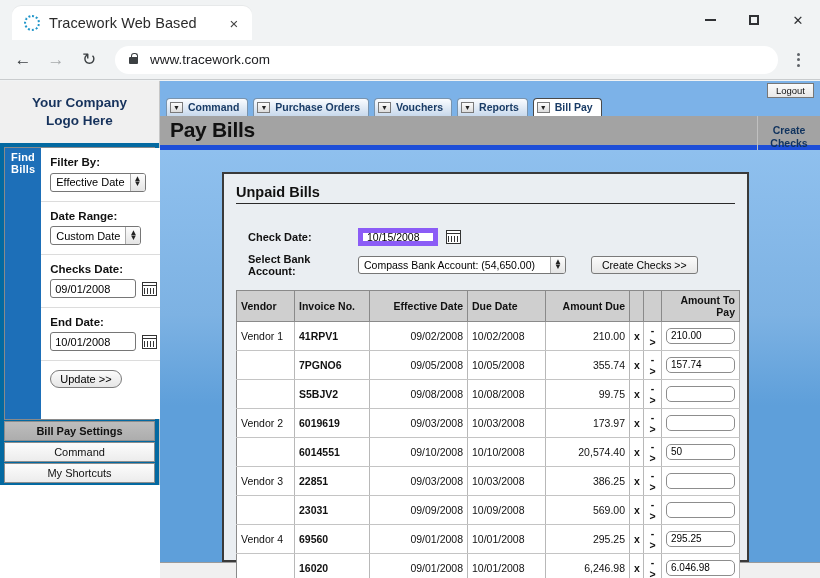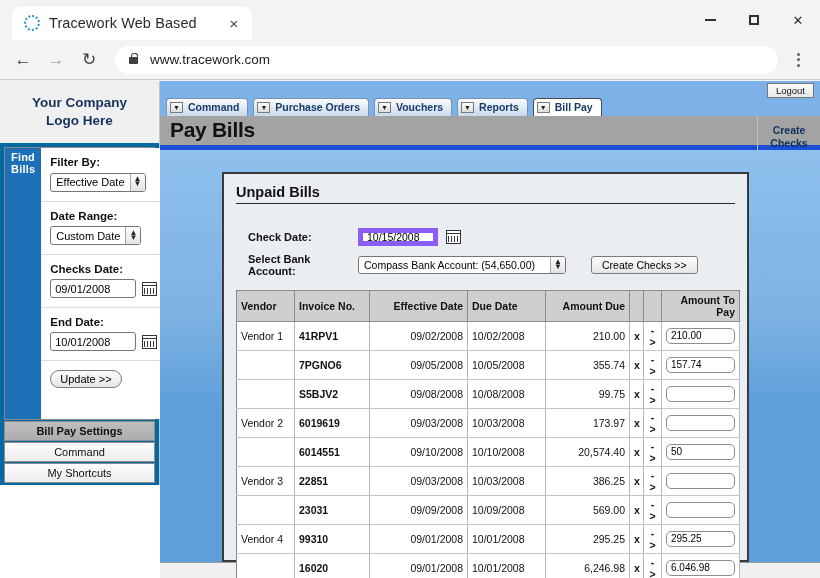--- a/index.html
+++ b/index.html
@@ -527,21 +527,21 @@
                   <td class="c-inv inv">23031</td>
                   <td class="c-eff">09/09/2008</td>
                   <td class="c-due">10/09/2008</td>
                   <td class="c-amt">569.00</td>
                   <td class="c-x xcell">x</td>
                   <td class="c-arr arrcell">-&gt;</td>
                   <td class="c-pay paycell"><input class="payin" type="text" value="" style=""></td>
                 </tr>
                 <tr>
                   <td class="c-vendor">Vendor 4</td>
-                  <td class="c-inv inv">99310</td>
+                  <td class="c-inv inv">69560</td>
                   <td class="c-eff">09/01/2008</td>
                   <td class="c-due">10/01/2008</td>
                   <td class="c-amt">295.25</td>
                   <td class="c-x xcell">x</td>
                   <td class="c-arr arrcell">-&gt;</td>
                   <td class="c-pay paycell"><input class="payin" type="text" value="295.25" style=""></td>
                 </tr>
                 <tr>
                   <td class="c-vendor"></td>
                   <td class="c-inv inv">16020</td>

